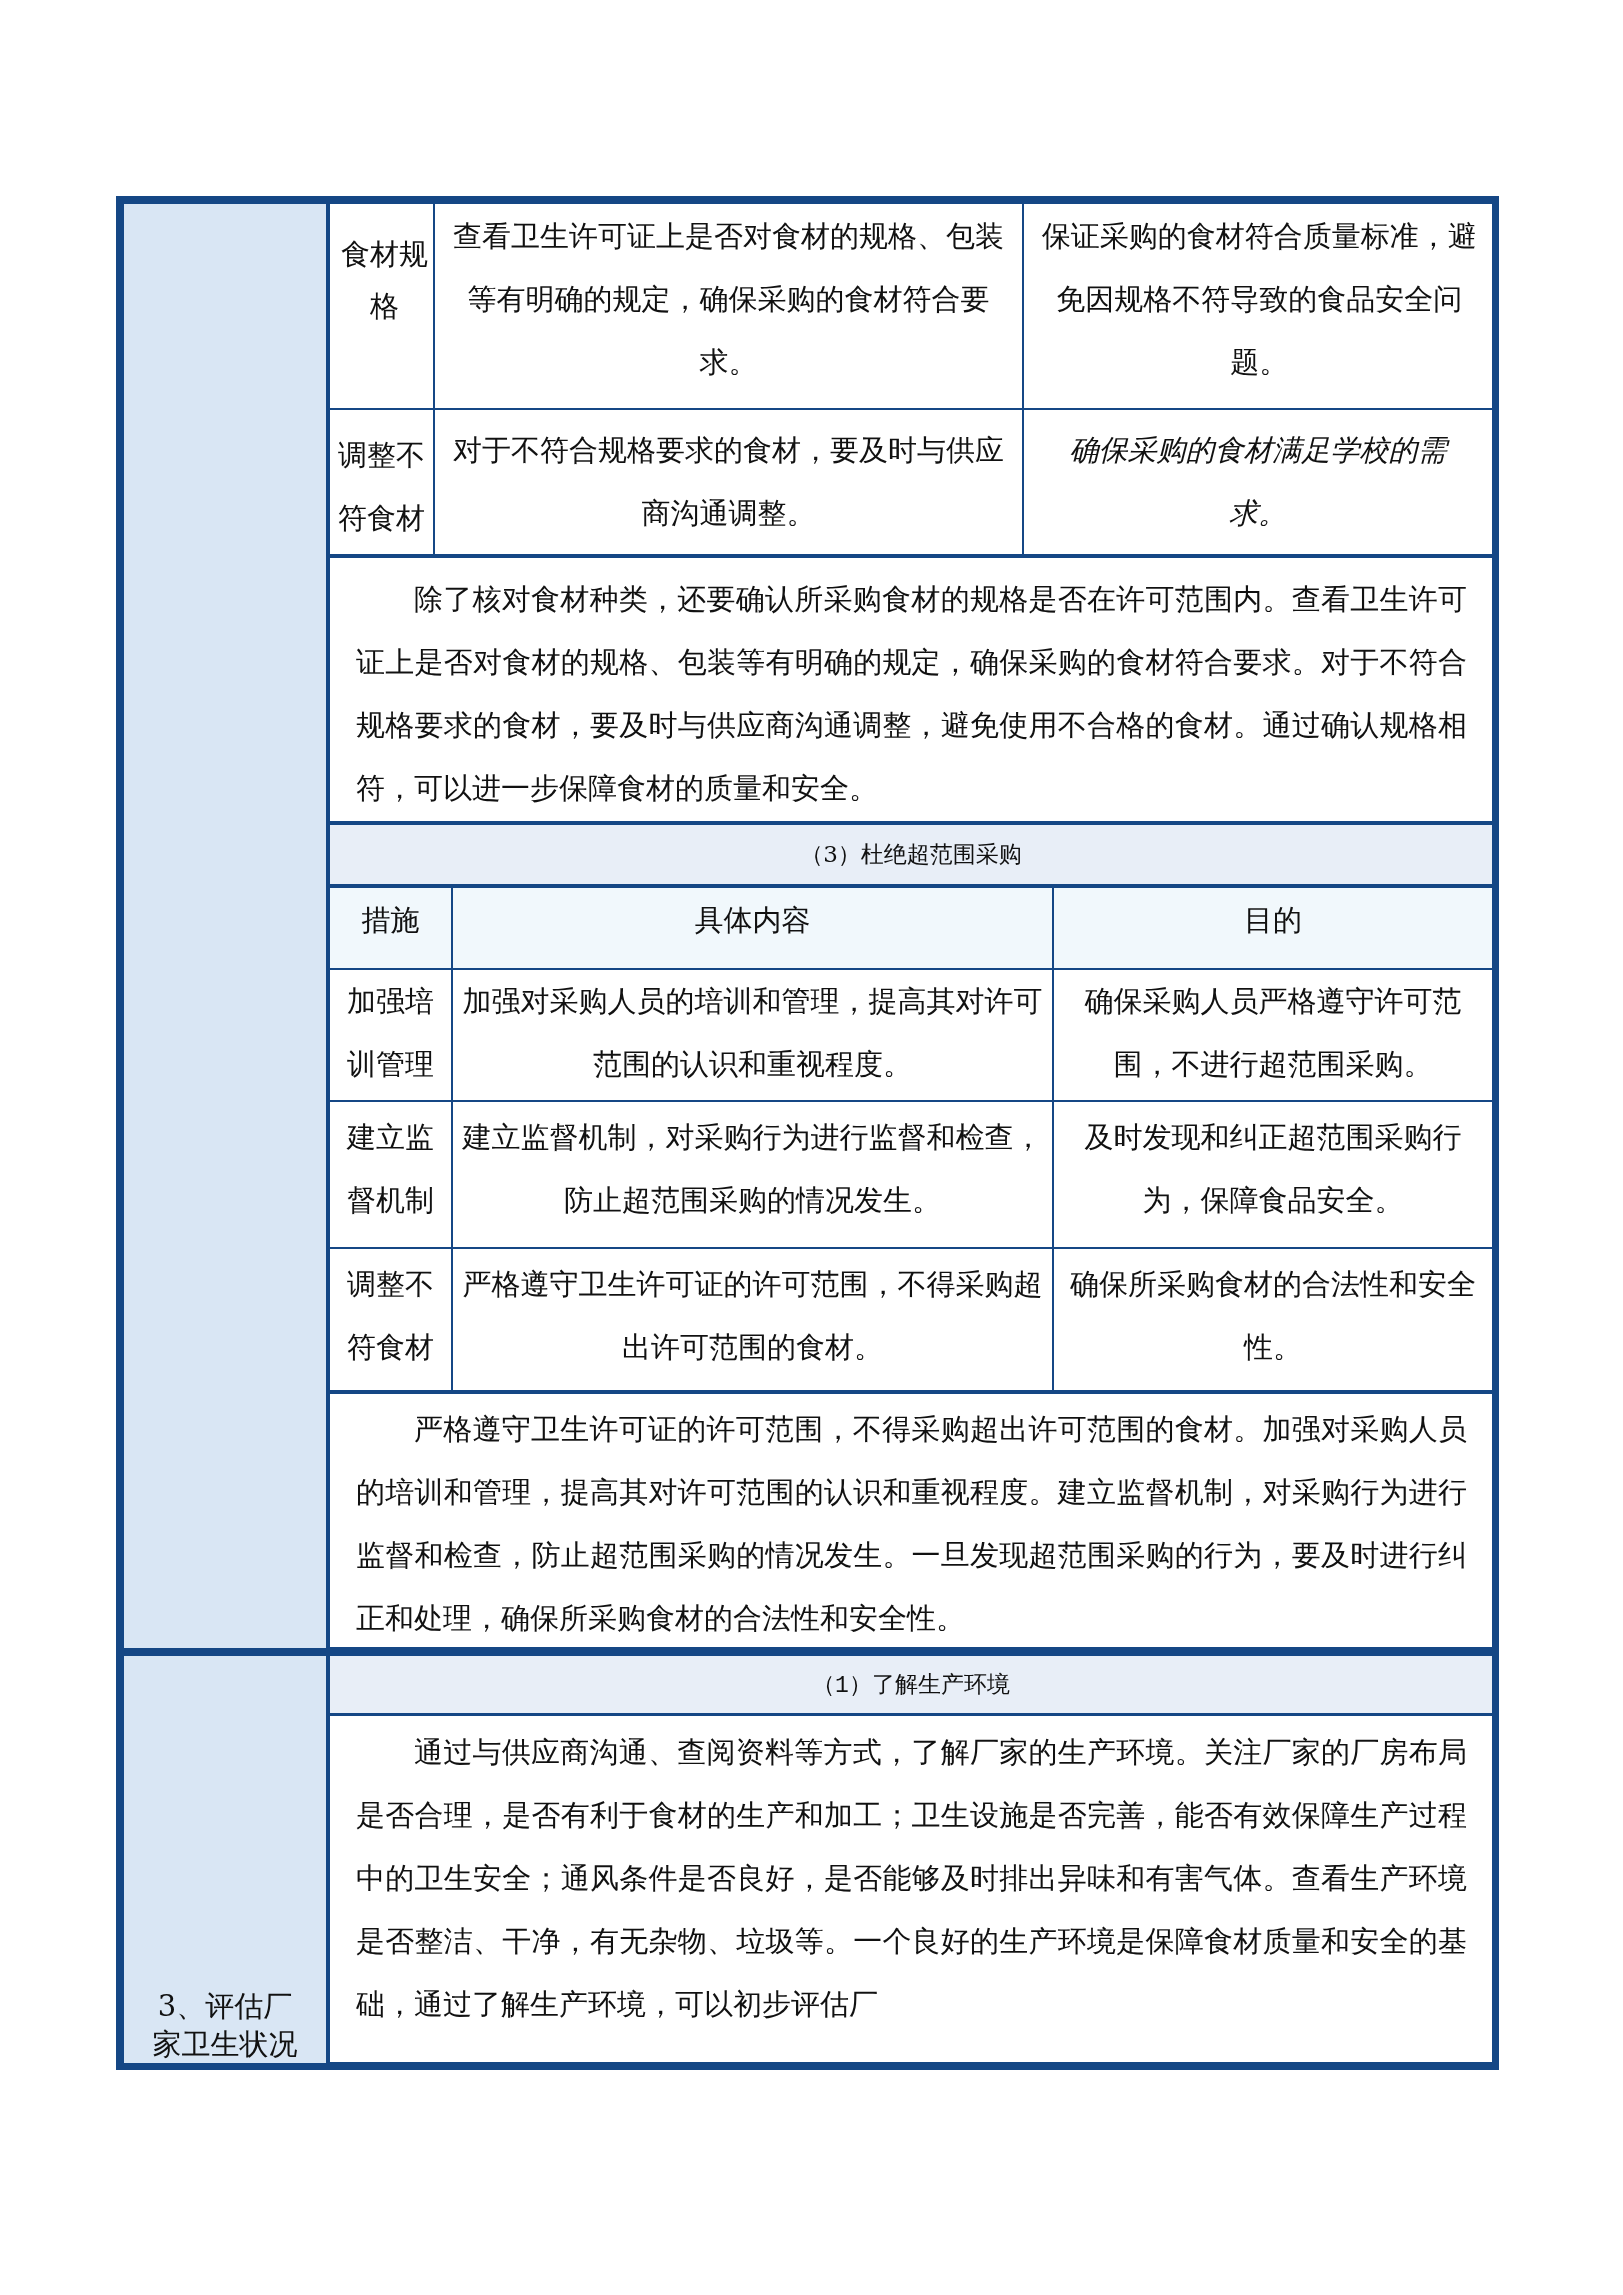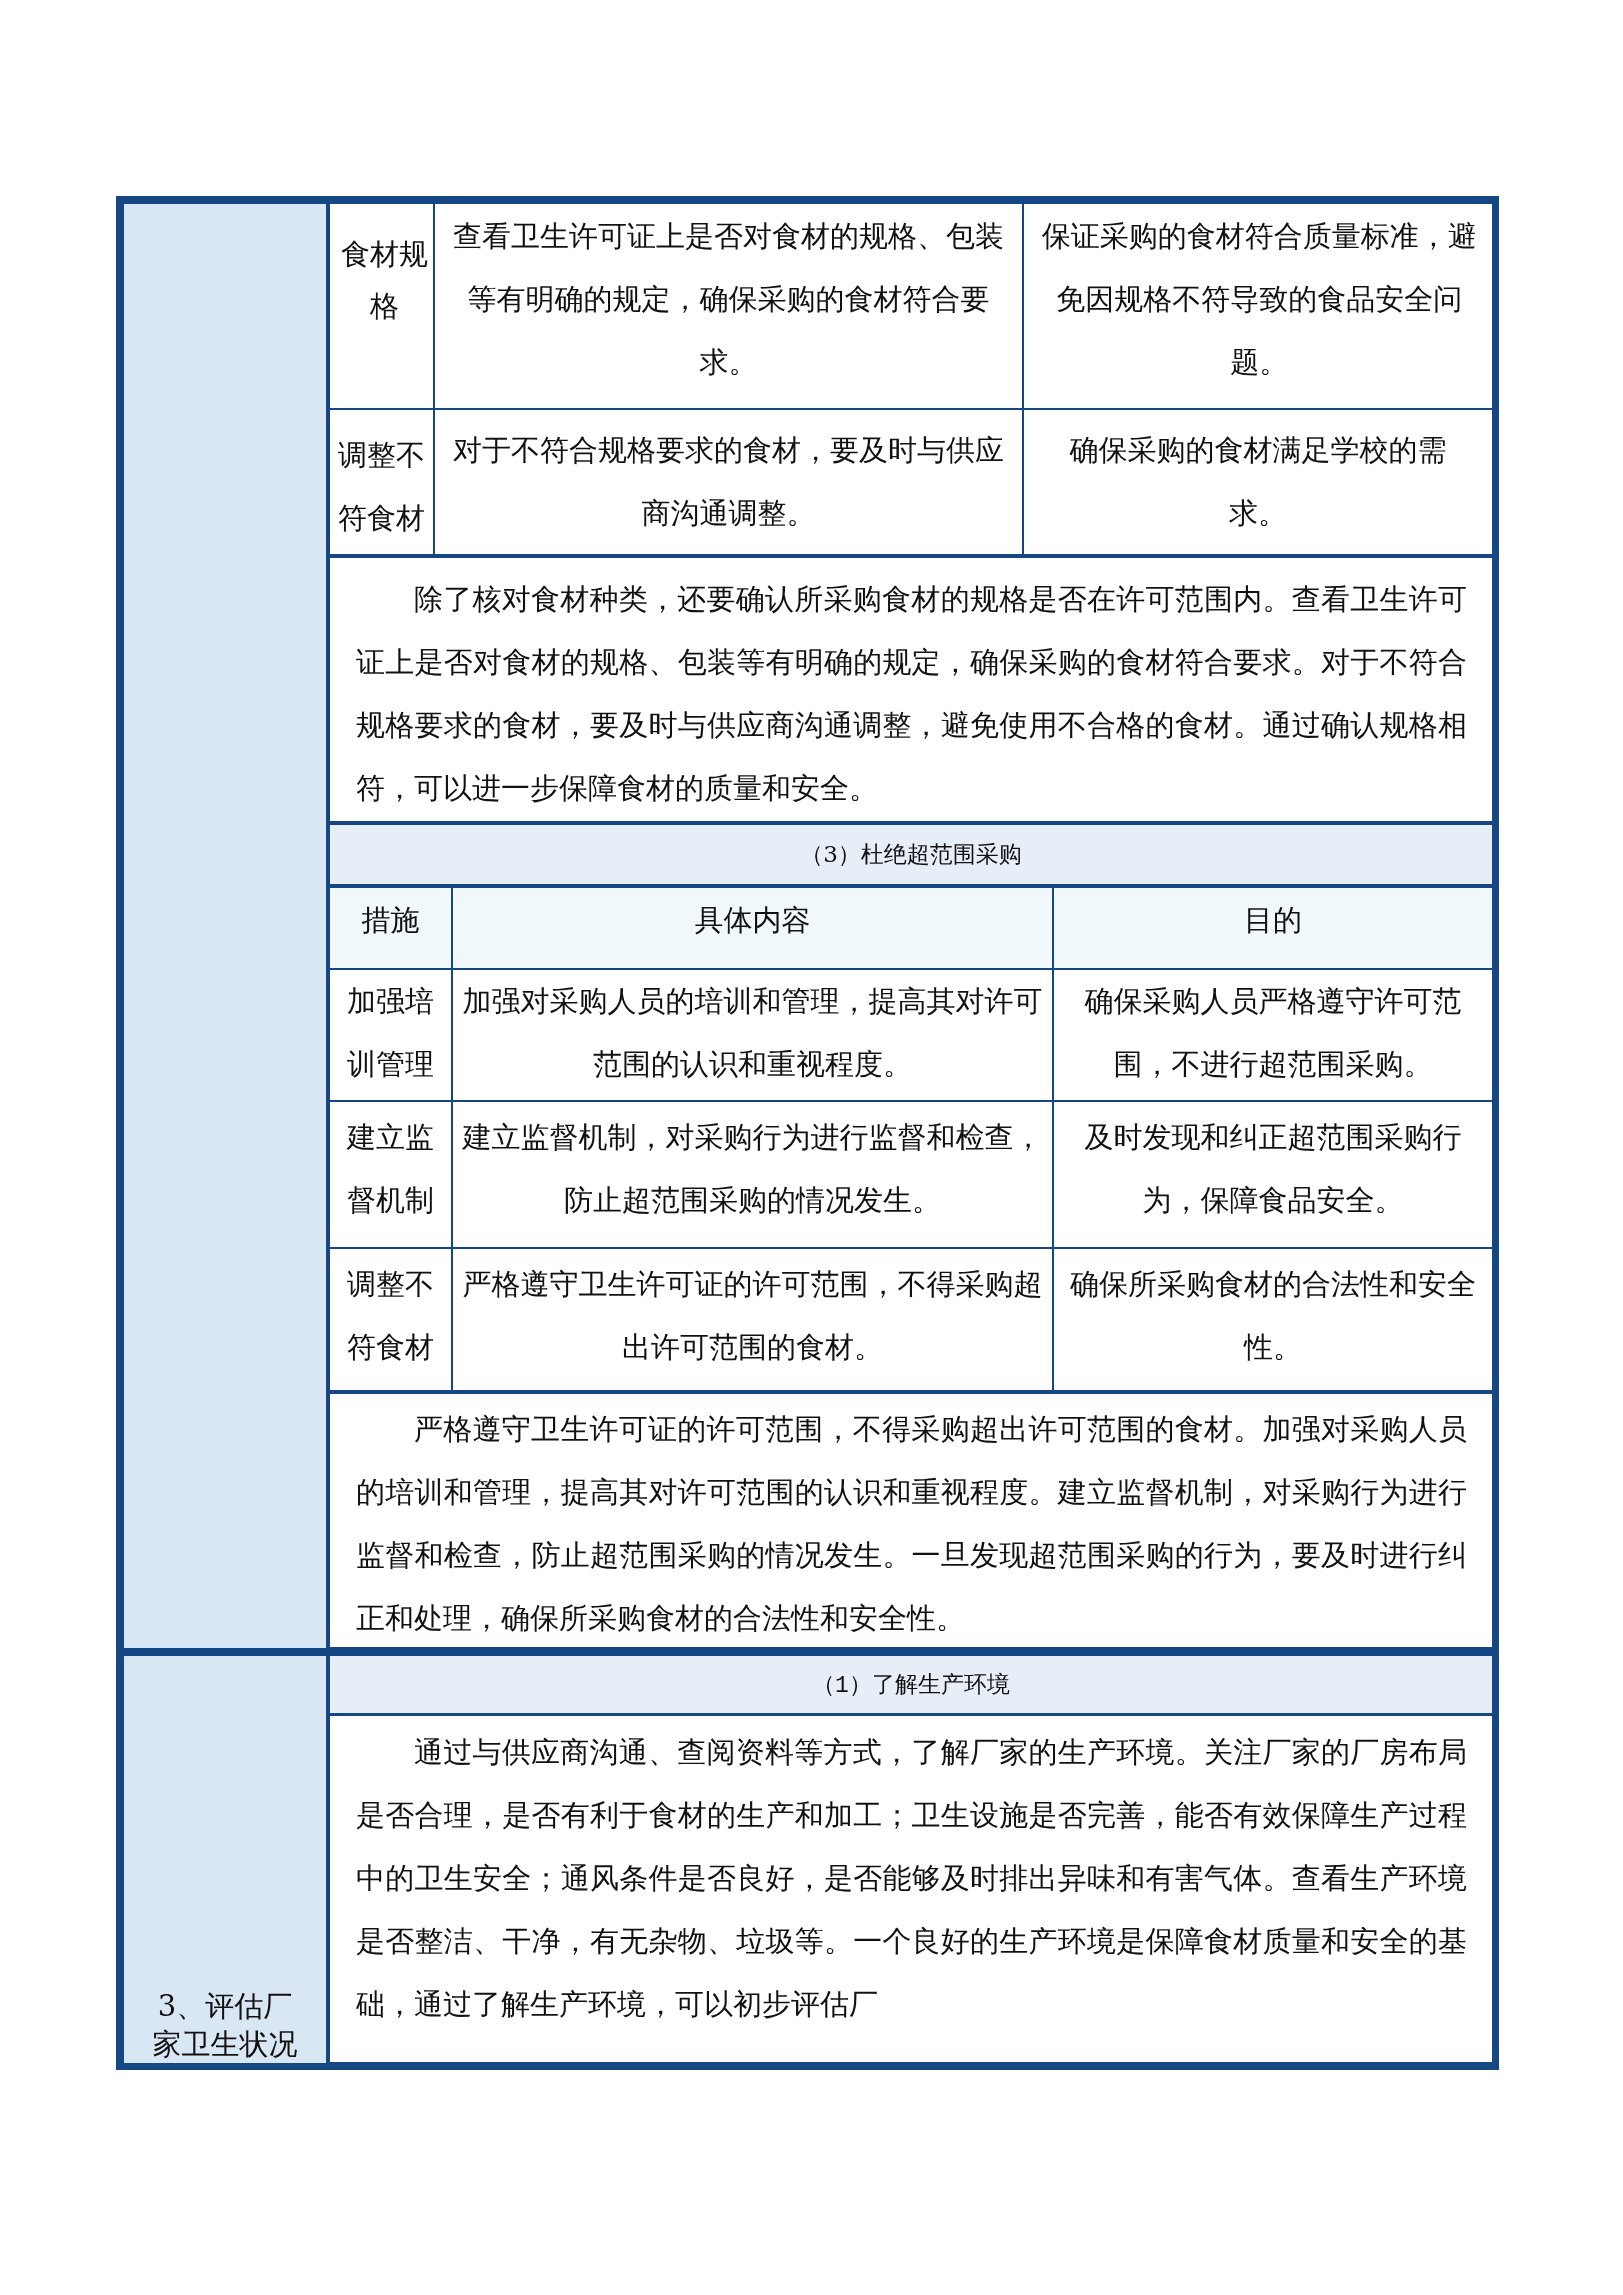--- a/index.html
+++ b/index.html
@@ -55,21 +55,21 @@
 <div class="cell" style="left:1024px; top:204px; width:468px; height:204px; padding:1.3px 5.2px 0 7.9px; line-height:63px; text-align:center;border-radius:32px;">
   <span>保证采购的食材符合质量标准，避免因规格不符导致的食品安全问题。</span>
 </div>
 
 <div class="cell" style="left:330px; top:410px; width:103px; height:144px; line-height:63px; padding-top:14px;">
   <span>调整不符食材</span>
 </div>
 <div class="cell" style="left:435px; top:410px; width:587px; height:144px; padding:9.2px 9.2px 0 9.2px; line-height:63px;">
   <span>对于不符合规格要求的食材，要及时与供应商沟通调整。</span>
 </div>
-<div class="cell" style="left:1024px; top:410px; width:468px; height:176px; padding:9.2px 26px 0 26px; line-height:63px;">
+<div class="cell" style="left:1024px; top:410px; width:468px; height:176px; padding:9.2px 26px 0 26px; line-height:63px;font-style:italic;">
   <span>确保采购的食材满足学校的需求。</span>
 </div>
 
 <div class="abs white" style="left:330px; top:558px; width:1162px; height:263px;"></div>
 <div class="para" style="left:330px; top:568px; width:1162px; height:253px;">除了核对食材种类，还要确认所采购食材的规格是否在许可范围内。查看卫生许可证上是否对食材的规格、包装等有明确的规定，确保采购的食材符合要求。对于不符合规格要求的食材，要及时与供应商沟通调整，避免使用不合格的食材。通过确认规格相符，可以进一步保障食材的质量和安全。</div>
 
 <div class="abs sec-head" style="left:330px; top:825px; width:1162px; height:59px;">
   <span>（3）杜绝超范围采购</span>
 </div>
 

